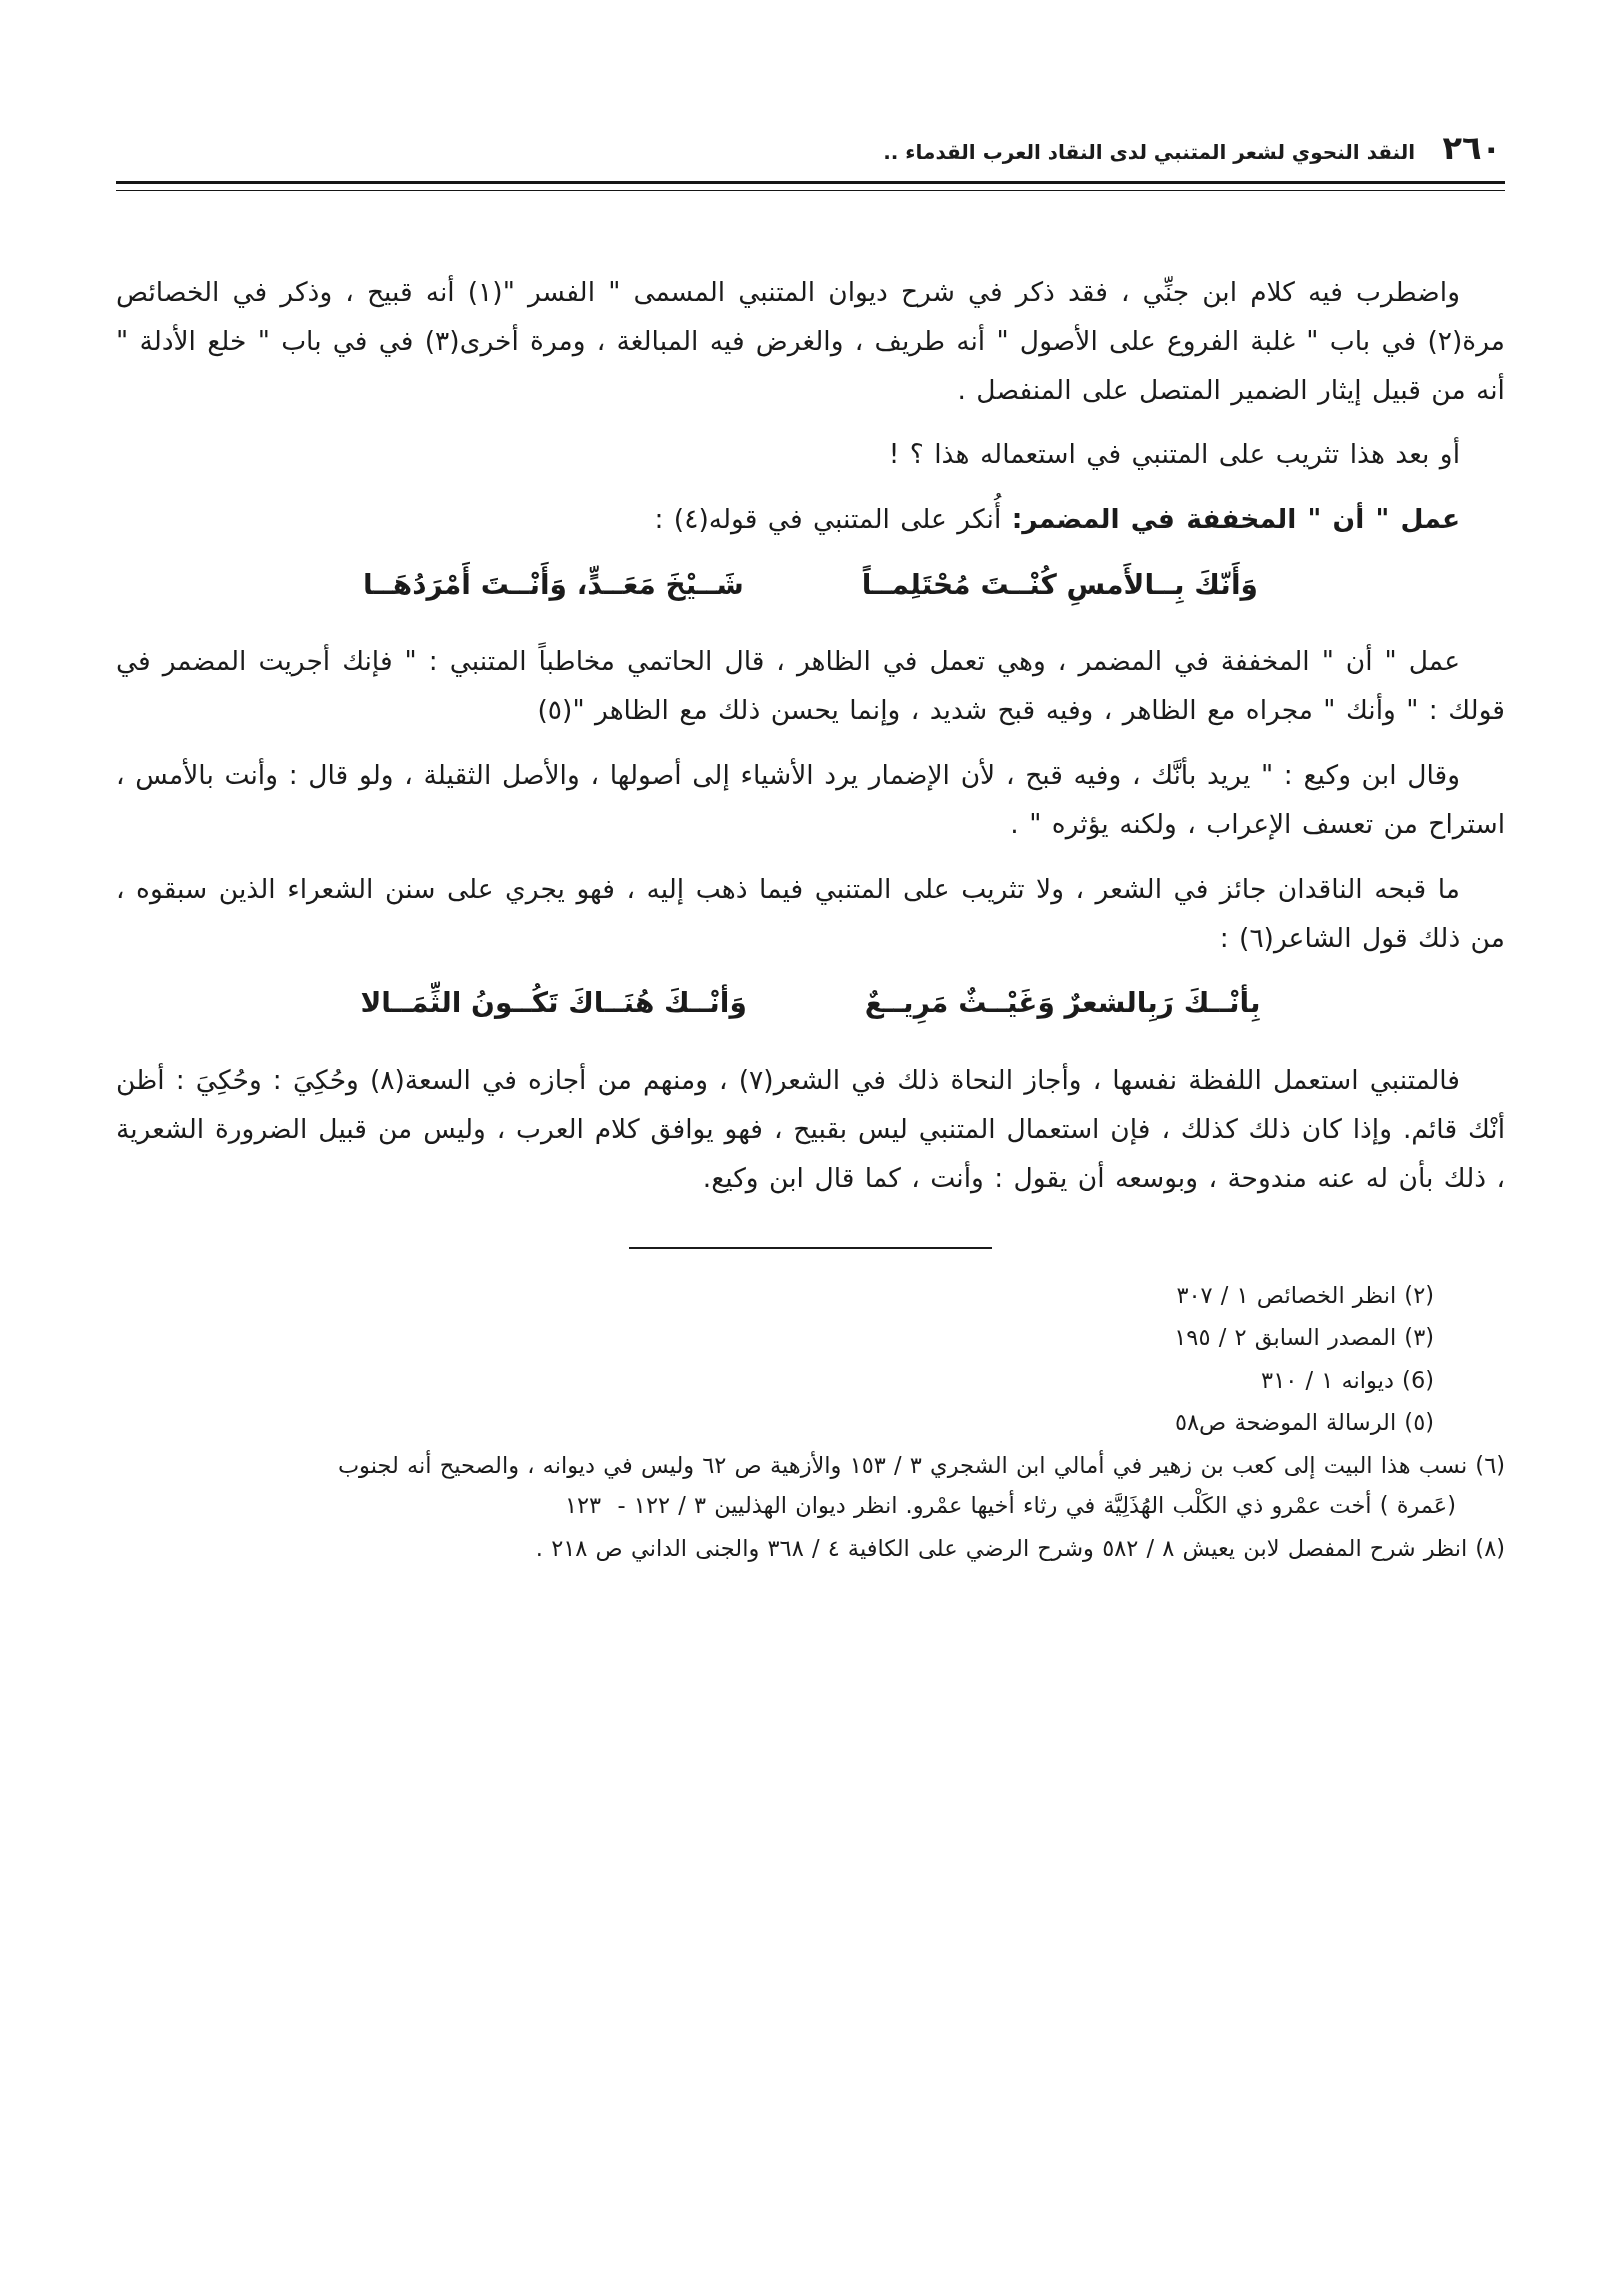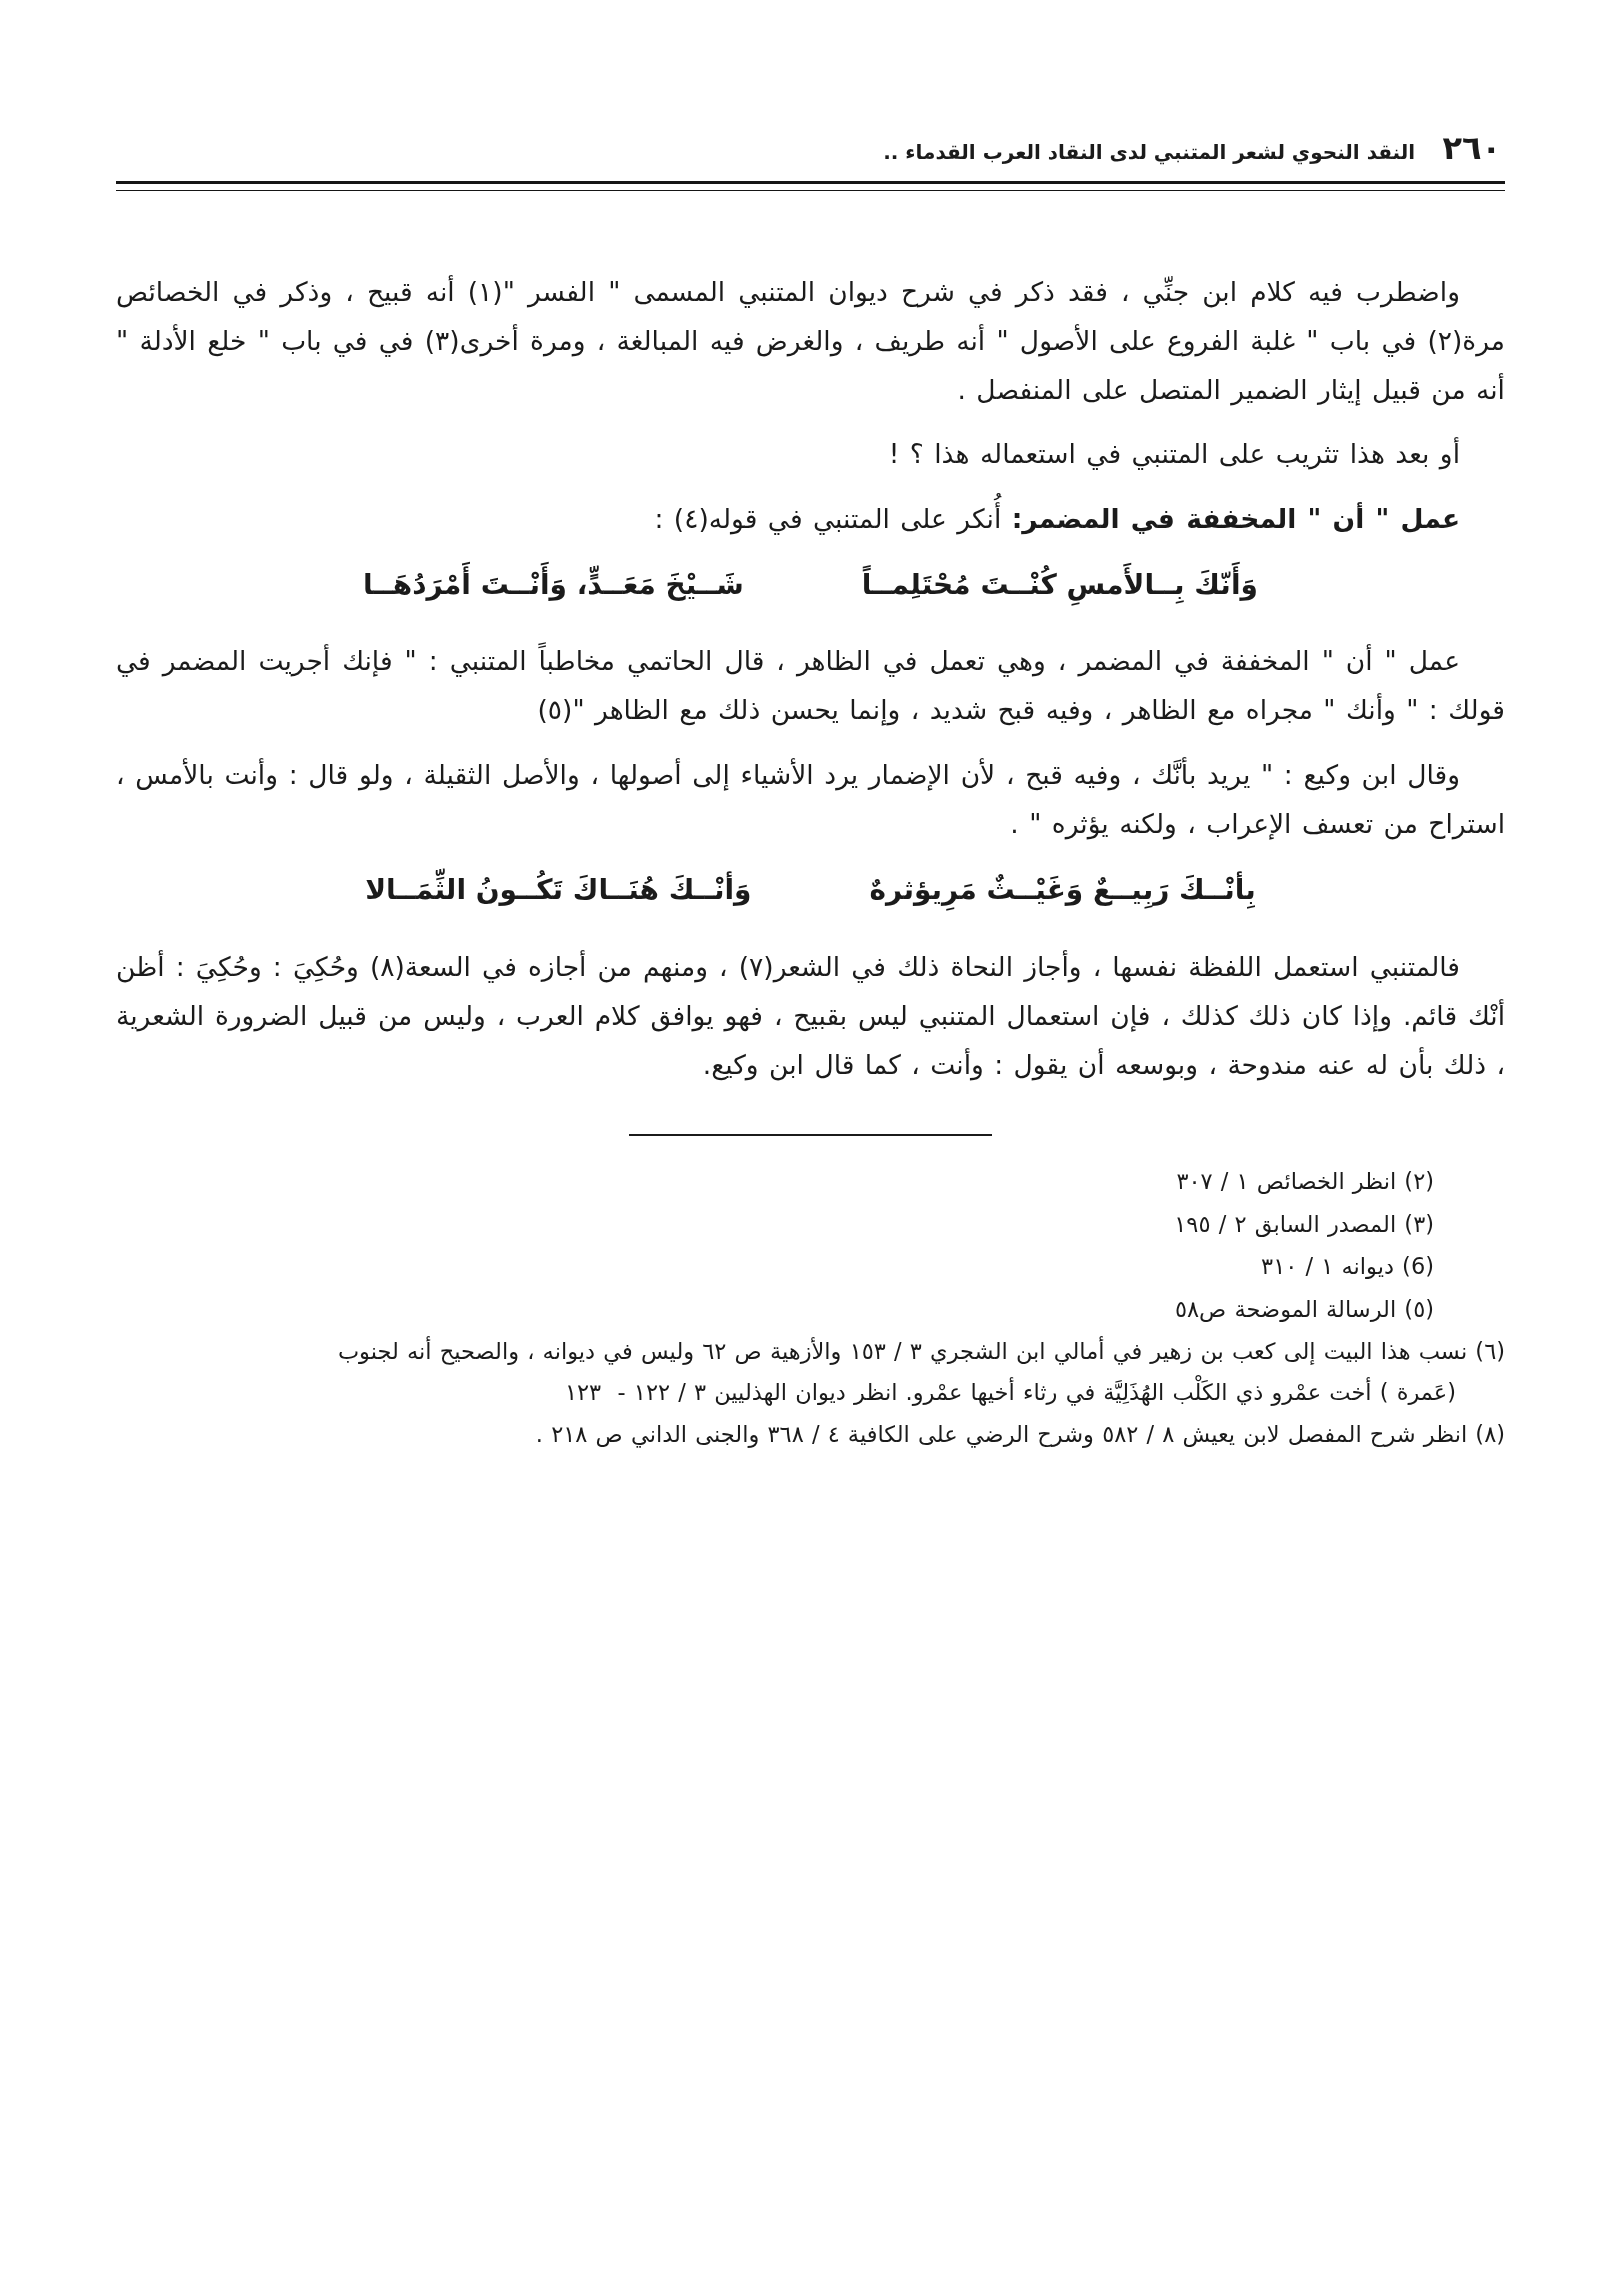--- a/index.html
+++ b/index.html
@@ -107,23 +107,24 @@
 
     <p class="para heading-para"><span class="bold">عمل " أن " المخففة في المضمر:</span><span> أُنكر على المتنبي في قوله(٤) :</span></p>
 
     <div class="verse">
       <span class="hemistich">وَأَنّكَ بِــالأَمسِ كُنْــتَ مُحْتَلِمــاً</span>
       <span class="hemistich">شَــيْخَ مَعَــدٍّ، وَأَنْــتَ أَمْرَدُهَــا</span>
     </div>
 
     <p class="para">عمل " أن " المخففة في المضمر ، وهي تعمل في الظاهر ، قال الحاتمي مخاطباً المتنبي : " فإنك أجريت المضمر في قولك : " وأنك " مجراه مع الظاهر ، وفيه قبح شديد ، وإنما يحسن ذلك مع الظاهر "(٥)</p>
     <p class="para">وقال ابن وكيع : " يريد بأنَّك ، وفيه قبح ، لأن الإضمار يرد الأشياء إلى أصولها ، والأصل الثقيلة ، ولو قال : وأنت بالأمس ، استراح من تعسف الإعراب ، ولكنه يؤثره " .</p>
+    <p class="para">ما قبحه الناقدان جائز في الشعر ، ولا تثريب على المتنبي فيما ذهب إليه ، فهو يجري على سنن الشعراء الذين سبقوه ، من ذلك قول الشاعر(٦) :</p>
 
     <div class="verse">
-      <span class="hemistich">بِأنْــكَ رَبِيــعٌ وَغَيْــثٌ مَرِيؤثرهٌ</span>
+      <span class="hemistich">بِأنْــكَ رَبِالشعرٌ وَغَيْــثٌ مَرِيــعٌ</span>
       <span class="hemistich">وَأنْــكَ هُنَــاكَ تَكُــونُ الثِّمَــالا</span>
     </div>
 
     <p class="para">فالمتنبي استعمل اللفظة نفسها ، وأجاز النحاة ذلك في الشعر(٧) ، ومنهم من أجازه في السعة(٨) وحُكِيَ : وحُكِيَ : أظن أنْك قائم. وإذا كان ذلك كذلك ، فإن استعمال المتنبي ليس بقبيح ، فهو يوافق كلام العرب ، وليس من قبيل الضرورة الشعرية ، ذلك بأن له عنه مندوحة ، وبوسعه أن يقول : وأنت ، كما قال ابن وكيع.</p>
   </main>
 
   <footer>
     <div class="footnote-rule"></div>
     <div class="footnotes">
       <div class="footnote indent">(٢) انظر الخصائص ١ / ٣٠٧</div>

